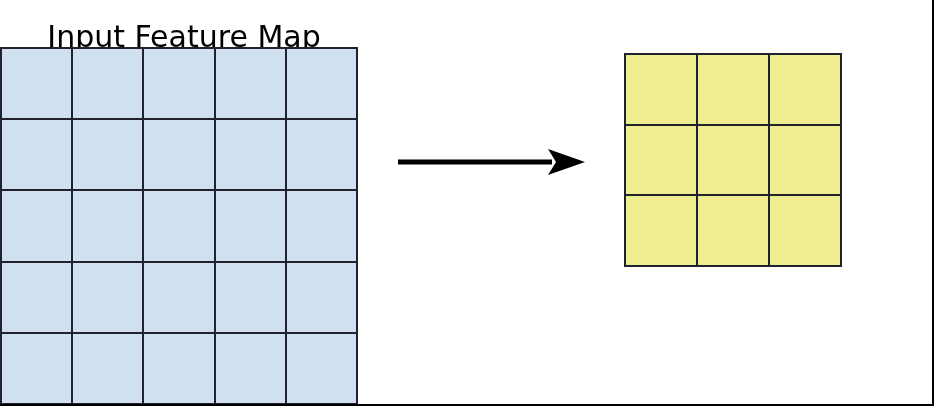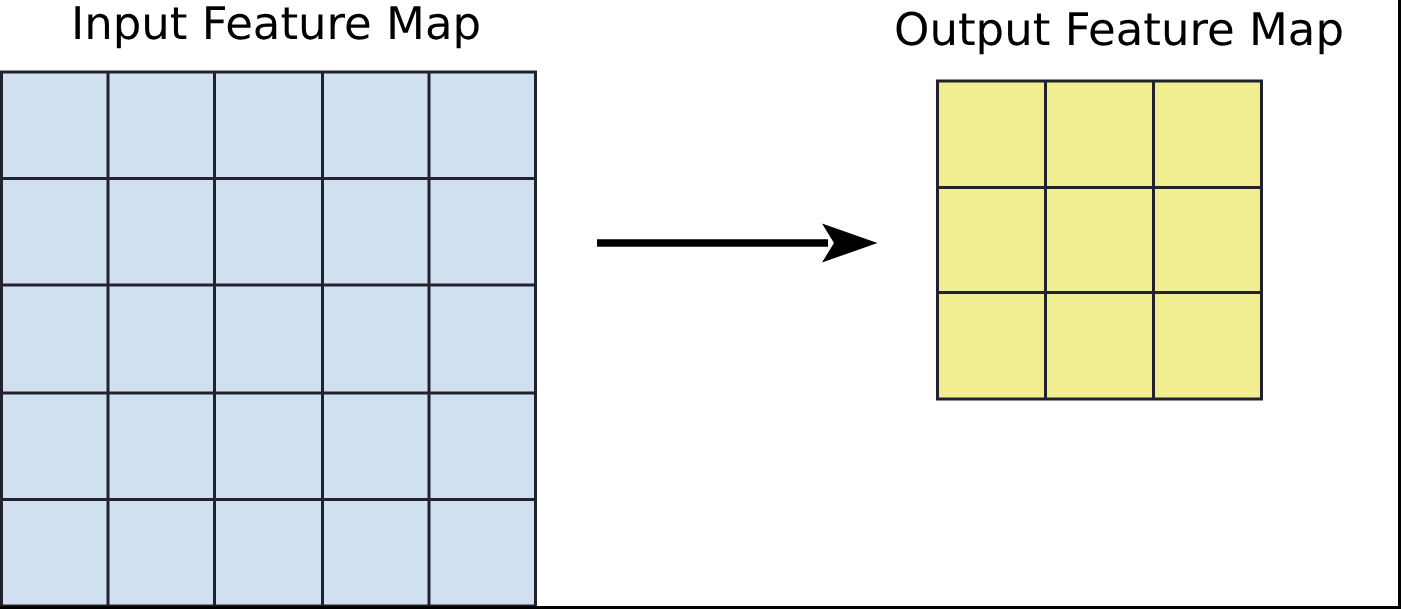--- a/index.html
+++ b/index.html
@@ -43,21 +43,21 @@
     font-size: 30px;
     line-height: 34px;
     color: #000000;
     white-space: nowrap;
     text-align: center;
     font-weight: 400;
     letter-spacing: 0px;
   }
   #input-title {
     left: 0px;
-    top: 0;
+    top: 20px;
     width: 368px;
   }
   #output-title {
     left: 562px;
     top: 4px;
     width: 368px;
   }
 
   
   .grid {
@@ -105,21 +105,20 @@
     height: 36px;
   }
 </style>
 </head>
 <body>
 
 <div id="canvas" style="background: rgb(255, 255, 255);">
 
   <div class="title" id="input-title" style="color: rgb(0, 0, 0);">Input Feature Map</div>
 
-  <div class="title" id="output-title" style="color: rgb(0, 0, 0);">Output Feature Map</div>
 
   <div class="grid" id="input-grid" style="background: rgb(34, 34, 46);">
     <div class="cell" style="background: rgb(209, 224, 240);"></div>
     <div class="cell" style="background: rgb(209, 224, 240);"></div>
     <div class="cell" style="background: rgb(209, 224, 240);"></div>
     <div class="cell" style="background: rgb(209, 224, 240);"></div>
     <div class="cell" style="background: rgb(209, 224, 240);"></div>
 
     <div class="cell" style="background: rgb(209, 224, 240);"></div>
     <div class="cell" style="background: rgb(209, 224, 240);"></div>

